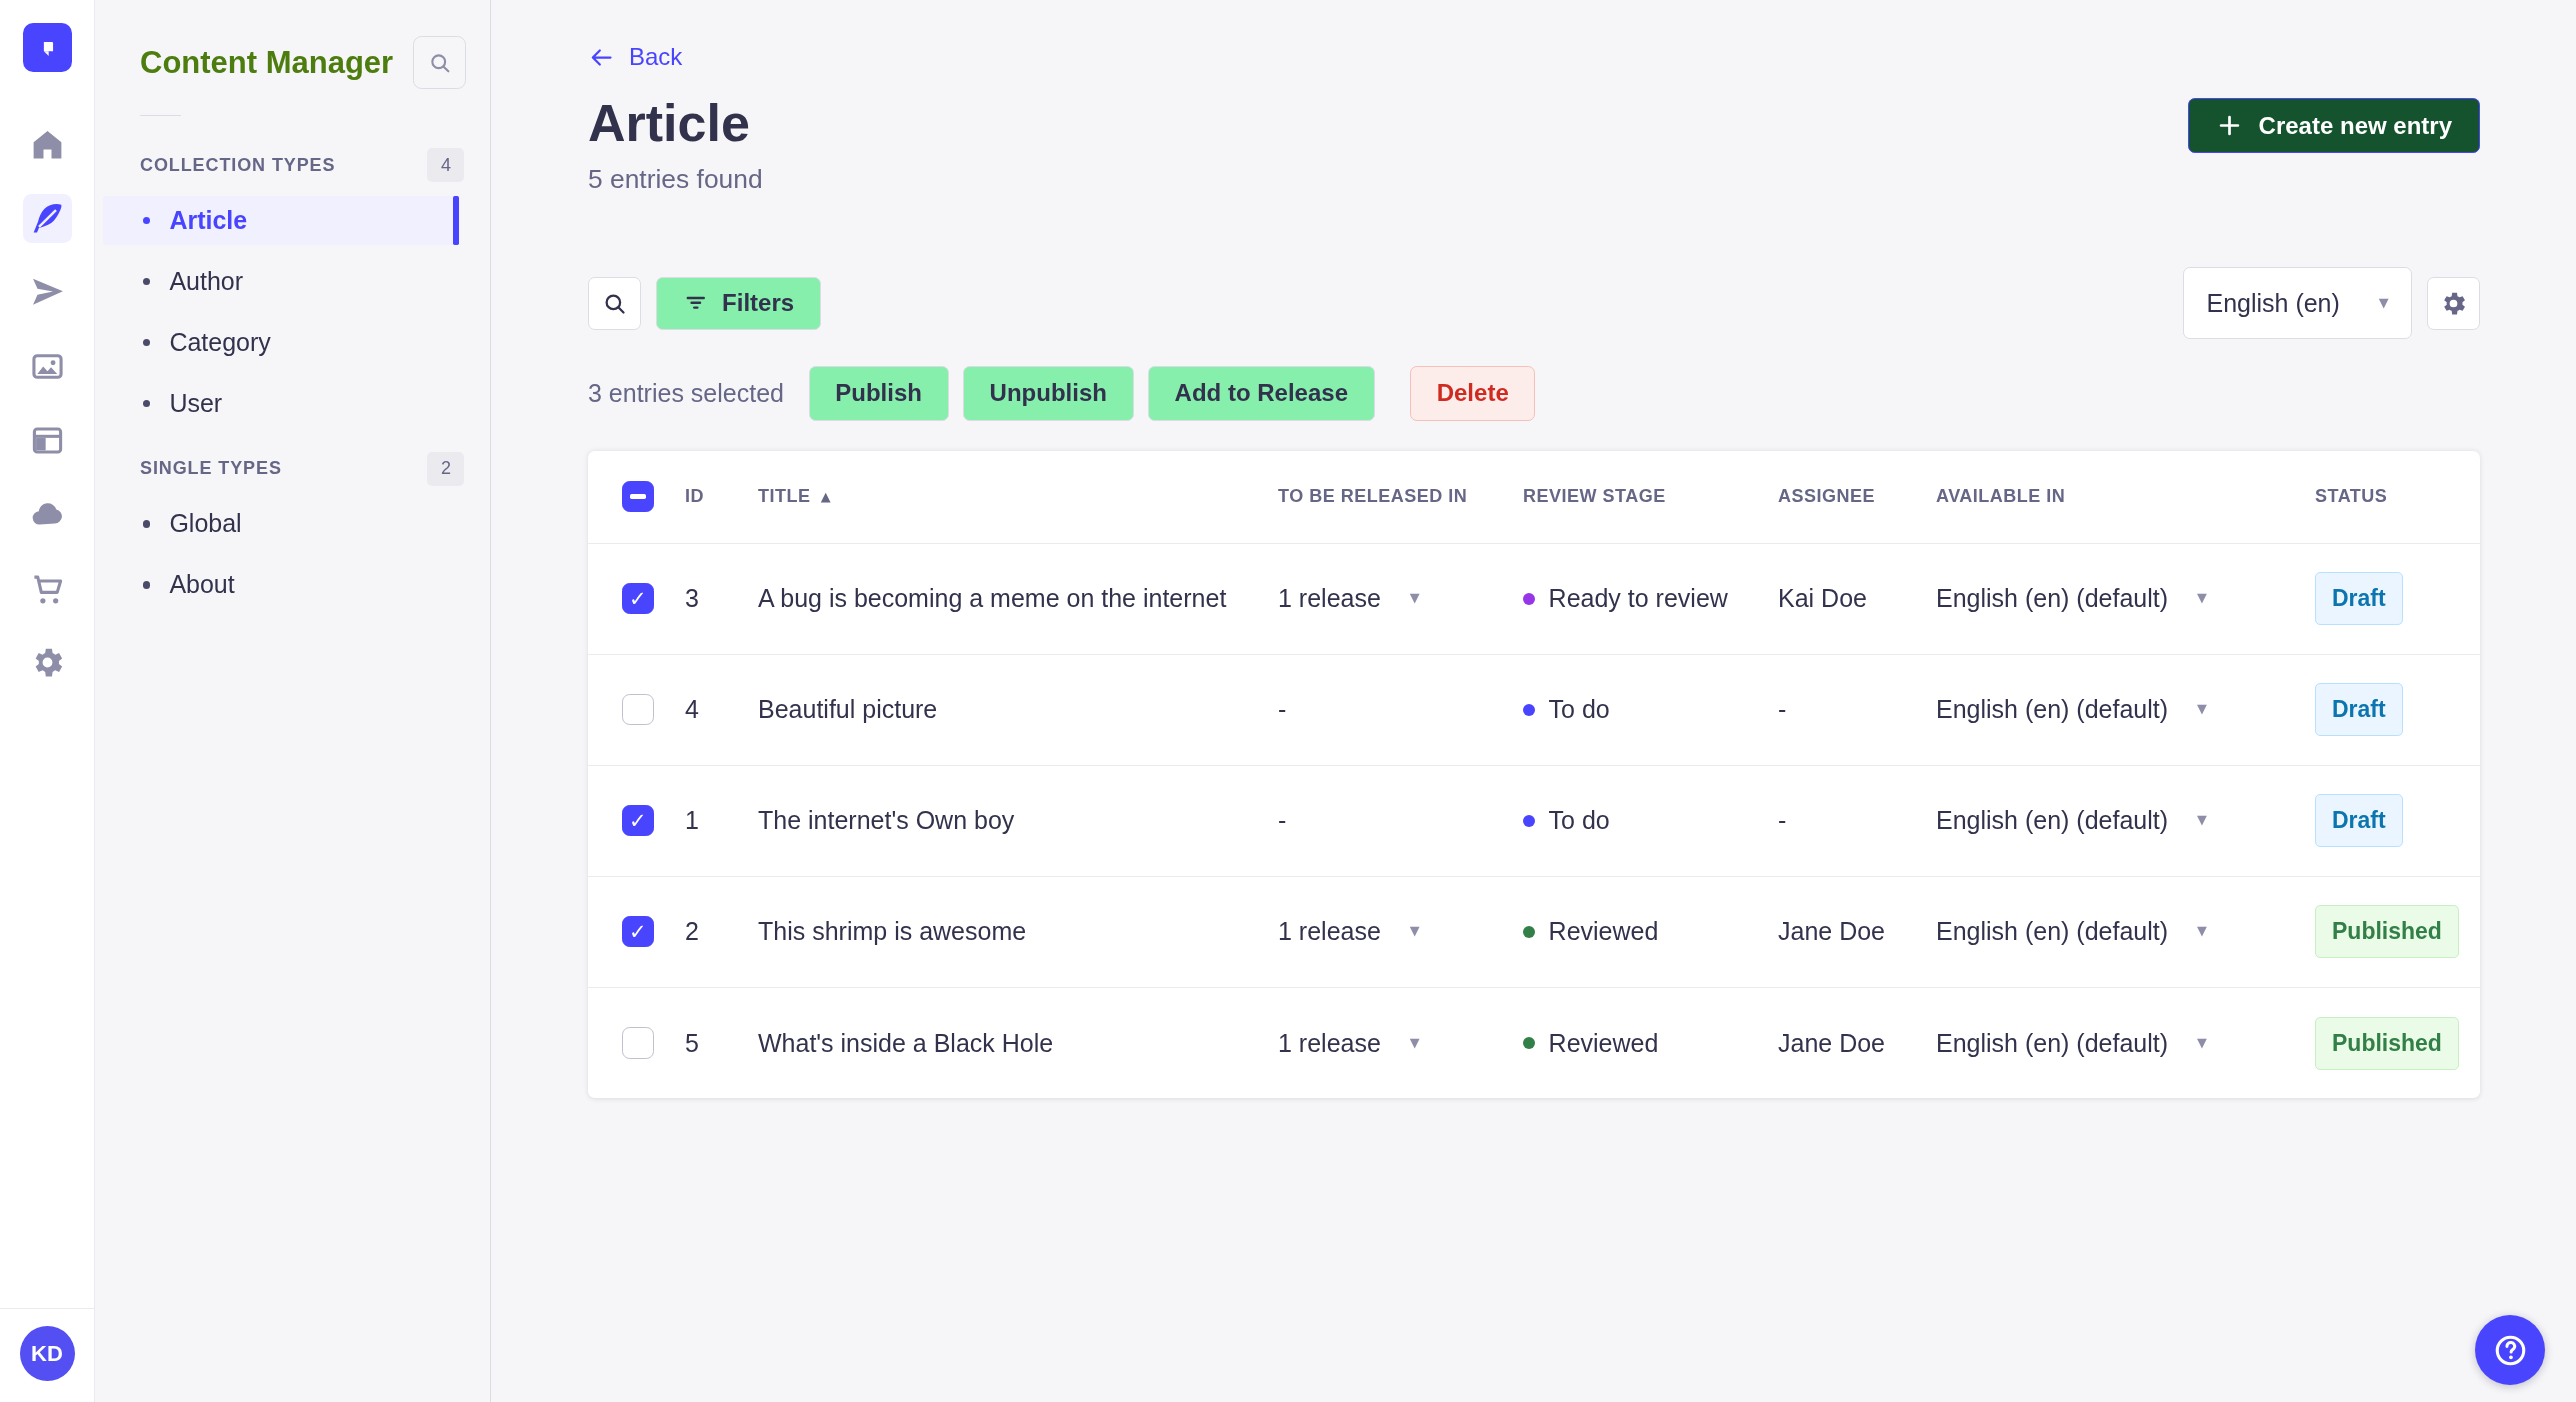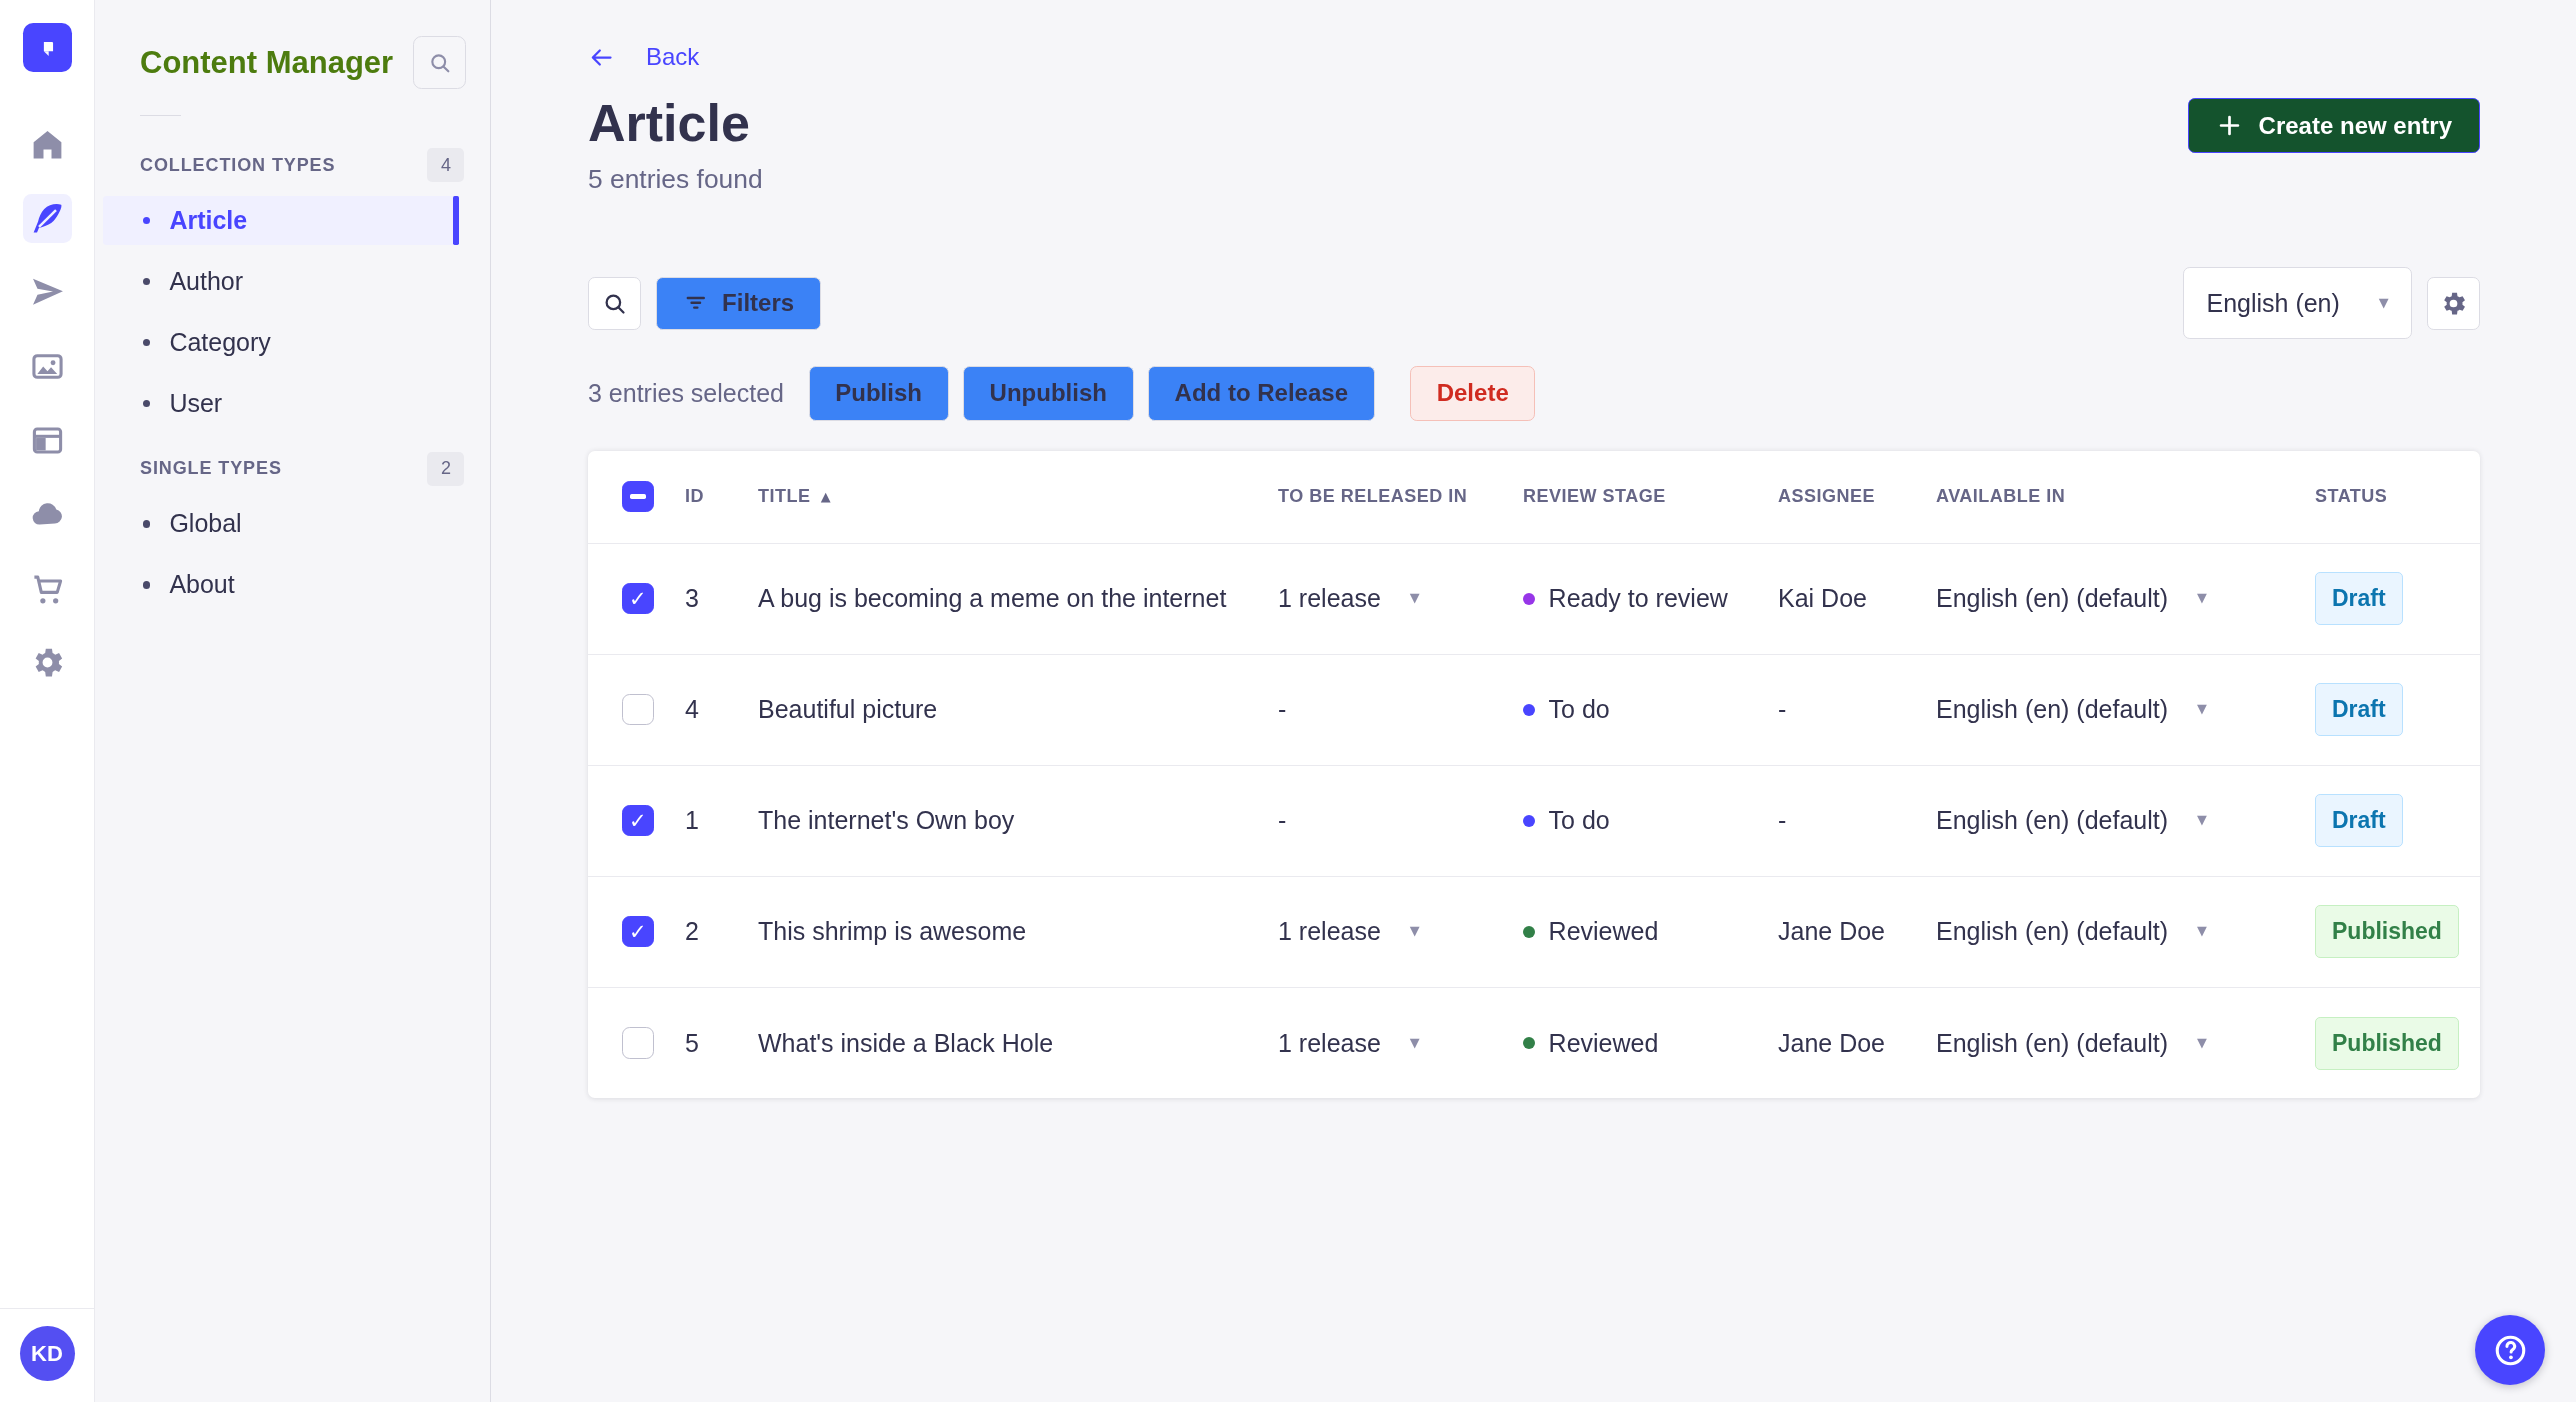--- a/index.html
+++ b/index.html
@@ -37,28 +37,28 @@
             padding-left:40px;gap:19px;position:relative;cursor:pointer;}
   .nav-item .bullet{width:7.7px;height:7.7px;border-radius:50%;background:#4a4a6a;flex-shrink:0;}
   .nav-item .nav-label{font-size:25px;color:#32324d;}
   .nav-item.active{background:#f0f0ff;}
   .nav-item.active .bullet{background:#4945ff;}
   .nav-item.active .nav-label{color:#4945ff;font-weight:700;}
   .nav-item.active::after{content:"";position:absolute;right:0;top:0;bottom:0;width:6px;background:#4945ff;border-radius:1.7px;}
 
   
   .main{flex:1;padding:0 96px 0 97px;position:relative;}
-  .back-row{padding-top:43px;display:flex;align-items:center;gap:31px;width:fit-content;cursor:pointer;}
+  .back-row{padding-top:43px;display:flex;align-items:center;gap:14px;width:fit-content;cursor:pointer;}
   .back-row svg{width:27px;height:27px;}
   .back-label{color:#4945ff;font-size:24px;}
   .title-row{margin-top:24px;display:flex;justify-content:space-between;align-items:flex-start;}
   .page-title{font-size:52px;font-weight:700;color:#32324d;line-height:1.1;}
   .subtitle{margin-top:12px;font-size:26.4px;color:#666687;}
   .btn{display:flex;align-items:center;justify-content:center;border-radius:6.8px;cursor:pointer;
-       font-size:24px;font-weight:700;border:0.9px solid #dcdce4;background:#3b82f6;color:#32324d;}
+       font-size:24px;font-weight:700;border:0.9px solid #dcdce4;background:#86efac;color:#32324d;}
   .btn-primary{background:#14532d;border:0.9px solid #4945ff;color:#fff;height:55px;padding:0 27px;gap:15.3px;margin-top:3.4px;}
   .btn-primary svg{width:27px;height:27px;}
 
   .toolbar{margin-top:72px;display:flex;justify-content:space-between;align-items:center;}
   .toolbar-left{display:flex;gap:15.3px;align-items:center;}
   .toolbar-right{display:flex;gap:15.3px;align-items:center;}
   .tool-icon-btn{width:53px;height:53px;border:0.9px solid #dcdce4;border-radius:6.8px;background:#fff;
                  display:flex;align-items:center;justify-content:center;cursor:pointer;}
   .btn-filters{height:53px;padding:0 25.6px;gap:13.6px;}
   .btn-filters svg{width:25.6px;height:25.6px;}

